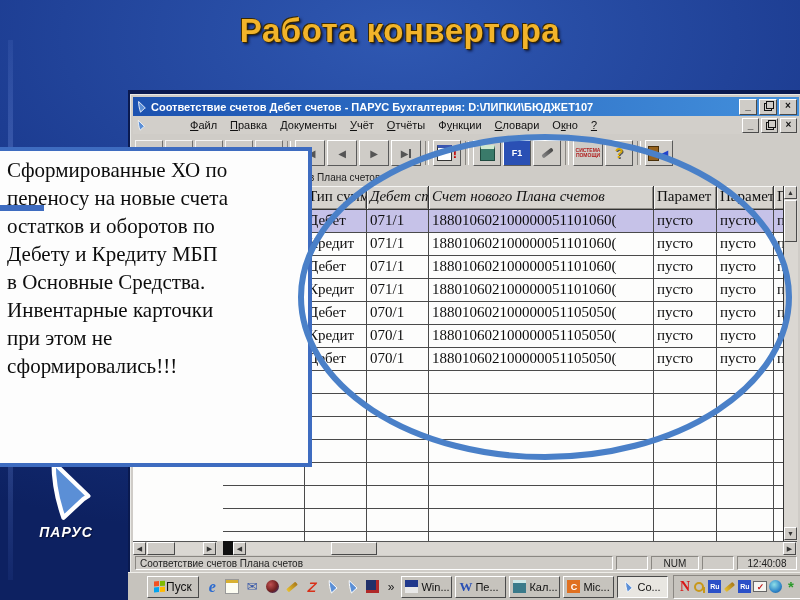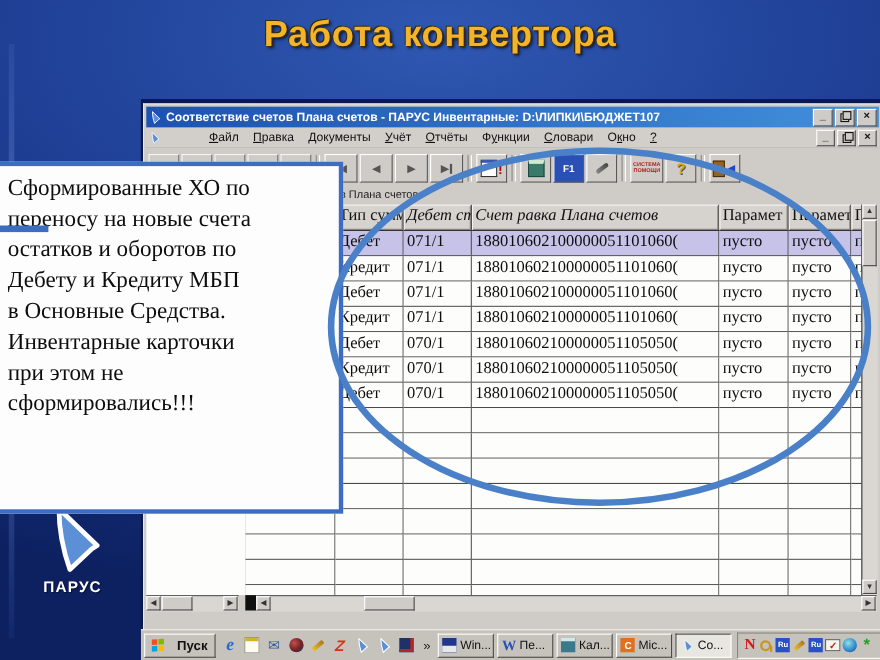--- a/index.html
+++ b/index.html
@@ -76,23 +76,23 @@
     border-right:1px solid #4a4a4a;border-bottom:1px solid #4a4a4a;box-sizing:border-box;}
   .hsep{position:absolute;left:92px;top:446px;width:10px;height:14px;background:#101010;}
   .statusbar{position:absolute;left:2px;top:460px;right:2px;height:16px;background:#cfccc7;display:flex;gap:3px;
     align-items:stretch;font-size:10px;color:#222;padding:1px 2px;box-sizing:border-box;}
   .sp{border:1px solid;border-color:#8a8782 #fff #fff #8a8782;padding:0 4px;display:flex;align-items:center;white-space:nowrap;overflow:hidden;}
   .sp.text{flex:1;}
   .sp.w24{width:22px;} .sp.num{width:38px;justify-content:center;} .sp.time{width:50px;justify-content:center;}
   
   .taskbar{position:absolute;left:0;top:482px;width:672px;height:28px;background:#c6c3bd;border-top:1px solid #efeeea;
     display:flex;align-items:center;gap:3px;padding:0 3px;box-sizing:border-box;}
-  .startbtn{display:inline-flex;align-items:center;gap:11px;height:22px;padding:0 6px;background:#c6c3bd;
+  .startbtn{display:inline-flex;align-items:center;gap:0;height:22px;padding:0 6px;background:#c6c3bd;
     border-top:1px solid #fff;border-left:1px solid #fff;border-right:1px solid #4a4a4a;border-bottom:1px solid #4a4a4a;
-    font-weight:bold;font-size:12px;color:#111;font-family:"Liberation Sans",sans-serif;}
+    font-weight:normal;font-size:12px;color:#111;font-family:"Liberation Sans",sans-serif;margin-left:16px;}
   .flag{width:12px;height:12px;display:grid;grid-template-columns:5px 5px;grid-template-rows:5px 5px;gap:1px;transform:skewY(-4deg);}
   .flag i:nth-child(1){background:#f25022}.flag i:nth-child(2){background:#7fba00}
   .flag i:nth-child(3){background:#00a4ef}.flag i:nth-child(4){background:#ffb900}
   .qlwrap{display:flex;align-items:center;gap:3px;padding:0 2px;}
   .ql{width:17px;height:17px;display:inline-flex;align-items:center;justify-content:center;font-size:13px;overflow:hidden;}
   .ql-ie{color:#2a6ad0;font-weight:bold;font-style:italic;font-family:"Liberation Serif",serif;font-size:16px;}
   .ql-notes{background:#fdfdf2;border:1px solid #999;width:12px;height:13px;box-shadow:inset 0 3px 0 #d8b030;}
   .ql-mail{color:#3a5aa8;}
   .ql-globe{width:13px;height:13px;border-radius:50%;background:radial-gradient(circle at 35% 35%,#c05050,#702020 55%,#203a90);}
   .ql-pencil{width:12px;height:4px;background:linear-gradient(90deg,#e8c030,#a87818);transform:rotate(-40deg);border-radius:1px;}
@@ -120,41 +120,41 @@
   .tri-cd{border-radius:50%;background:radial-gradient(circle at 40% 35%,#8fe0e8,#2f86c8 60%,#1a4a88);}
   .tri-flower{color:#2a9a2a;font-weight:bold;font-size:15px;}
   .tray-time{font-size:11px;color:#111;margin-left:3px;}
   
   .callout{position:absolute;left:-5px;top:147px;width:309px;height:312px;background:#fdfdfd;
     border:4px solid #3e6cc0;z-index:3;box-sizing:content-box;}
   .callout-text{padding:5px 8px;font-family:"Liberation Serif",serif;font-size:21px;line-height:28px;color:#0d0d0d;white-space:pre-line;}
   .callout-tick{position:absolute;left:0;top:205px;width:44px;height:6px;background:#3e6cc0;z-index:4;}
   .ellipse{position:absolute;left:290px;top:125px;z-index:4;pointer-events:none;}
   .logo{position:absolute;left:26px;top:460px;width:80px;height:108px;z-index:2;text-align:center;}
-  .logo-label{font-size:14px;font-weight:bold;color:#fff;letter-spacing:1px;margin-top:-2px;
+  .logo-label{font-size:14px;font-weight:bold;font-style:italic;color:#fff;letter-spacing:1px;margin-top:-2px;
     text-shadow:1px 1px 1px #0a1030;}
   .sail-slot{display:inline-flex;align-items:center;flex:none;}
 </style>
 </head>
 <body>
 
 <div class="slide">
   <div class="edge-glow"></div>
   <div class="slide-title">Работа конвертора</div>
 
   <div class="screenshot">
     <div class="app-window">
 
       <div class="titlebar">
         <span class="sail-slot">
             <svg viewBox="0 0 100 100" width="12" height="12">
               <path d="M30 4 L86 58 L78 63 L46 93 C35 62 30 33 30 4 Z" fill="#5b8fd6" stroke="#ffffff" stroke-width="7" stroke-linejoin="round"></path>
             </svg>
           </span>
-        <span class="titlebar-text">Соответствие счетов Плана счетов - ПАРУС Инвентарные: D:\ЛИПКИ\БЮДЖЕТ107</span>
+        <span class="titlebar-text">Соответствие счетов Дебет счетов - ПАРУС Бухгалтерия: D:\ЛИПКИ\БЮДЖЕТ107</span>
         <span class="winbtns">
           <span class="wbtn">_</span>
           <span class="wbtn rest"></span>
           <span class="wbtn">×</span>
         </span>
       </div>
 
       <div class="menubar">
         <span class="sail-slot">
             <svg viewBox="0 0 100 100" width="11" height="11">
@@ -218,21 +218,21 @@
         <span>тов Плана счетов</span>
       </div>
 
       <div class="leftpane"></div>
 
       <div class="grid">
           <div class="hrow">
             <span class="hcell" style="width: 82px;"></span>
             <span class="hcell" style="width: 62px;">Тип сумм</span>
             <span class="hcell it" style="width: 62px;">Дебет ст</span>
-            <span class="hcell it" style="width: 225px;">Счет равка Плана счетов</span>
+            <span class="hcell it" style="width: 225px;">Счет нового Плана счетов</span>
             <span class="hcell" style="width: 63px;">Парамет</span>
             <span class="hcell" style="width: 57px;">Парамет</span>
             <span class="hcell" style="width: 23px;">П</span>
           </div>
           <div class="trow sel">
             <span class="tcell" style="width: 82px;"></span>
             <span class="tcell" style="width: 62px;">Дебет</span>
             <span class="tcell" style="width: 62px;">071/1</span>
             <span class="tcell" style="width: 225px;">188010602100000051101060(</span>
             <span class="tcell" style="width: 63px;">пусто</span>
@@ -378,20 +378,27 @@
         <span class="hthumb" style="left:14px;width:28px;"></span>
         <span class="hbtn" style="left:70px">▶</span>
       </div>
       <div class="hsep"></div>
       <div class="hscroll" style="left:102px;width:564px;">
         <span class="hbtn" style="left:0">◀</span>
         <span class="hthumb" style="left:98px;width:46px;"></span>
         <span class="hbtn" style="left:550px">▶</span>
       </div>
 
+      <div class="statusbar">
+        <span class="sp text">Соответствие счетов Плана счетов</span>
+        <span class="sp w24"></span>
+        <span class="sp num">NUM</span>
+        <span class="sp w24"></span>
+        <span class="sp time">12:40:08</span>
+      </div>
     </div>
 
     <div class="taskbar">
       <button class="startbtn">
         <span class="flag">
             <i></i>
             <i></i>
             <i></i>
             <i></i>
           </span>

